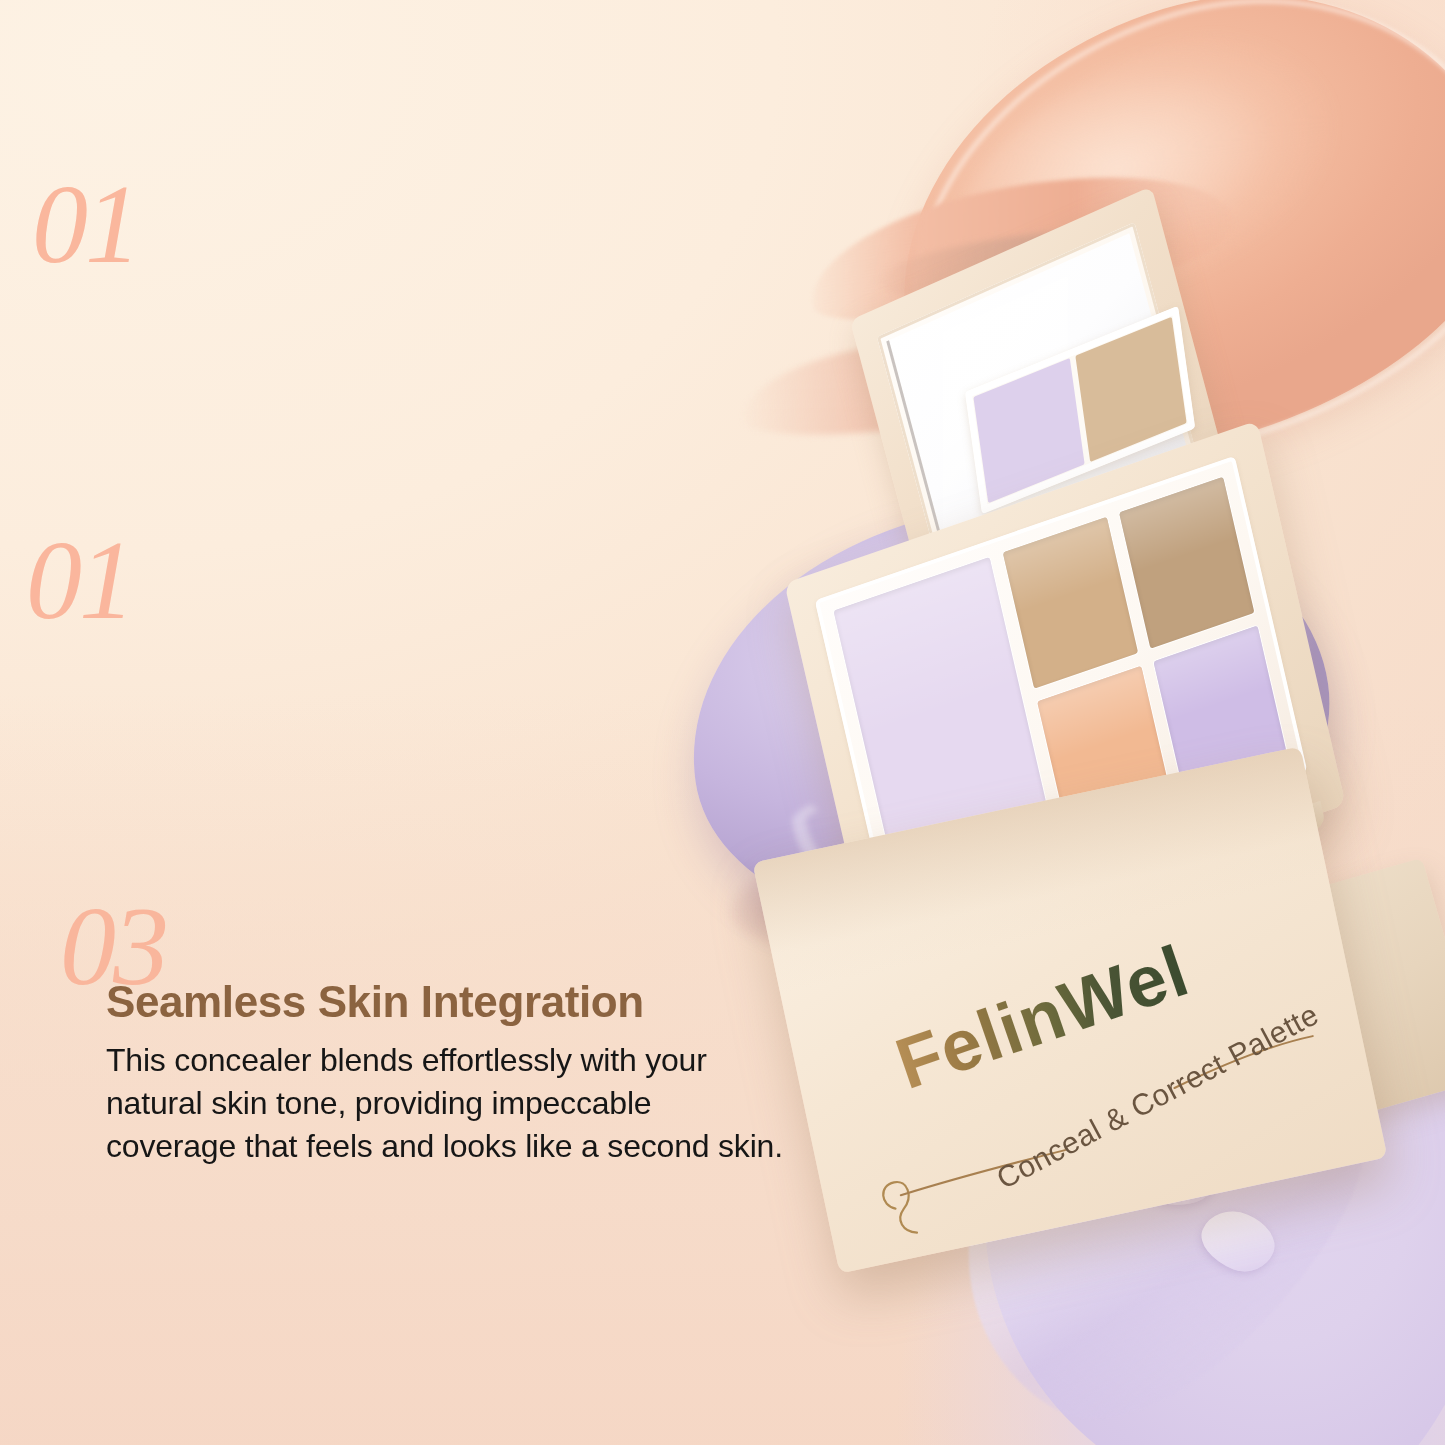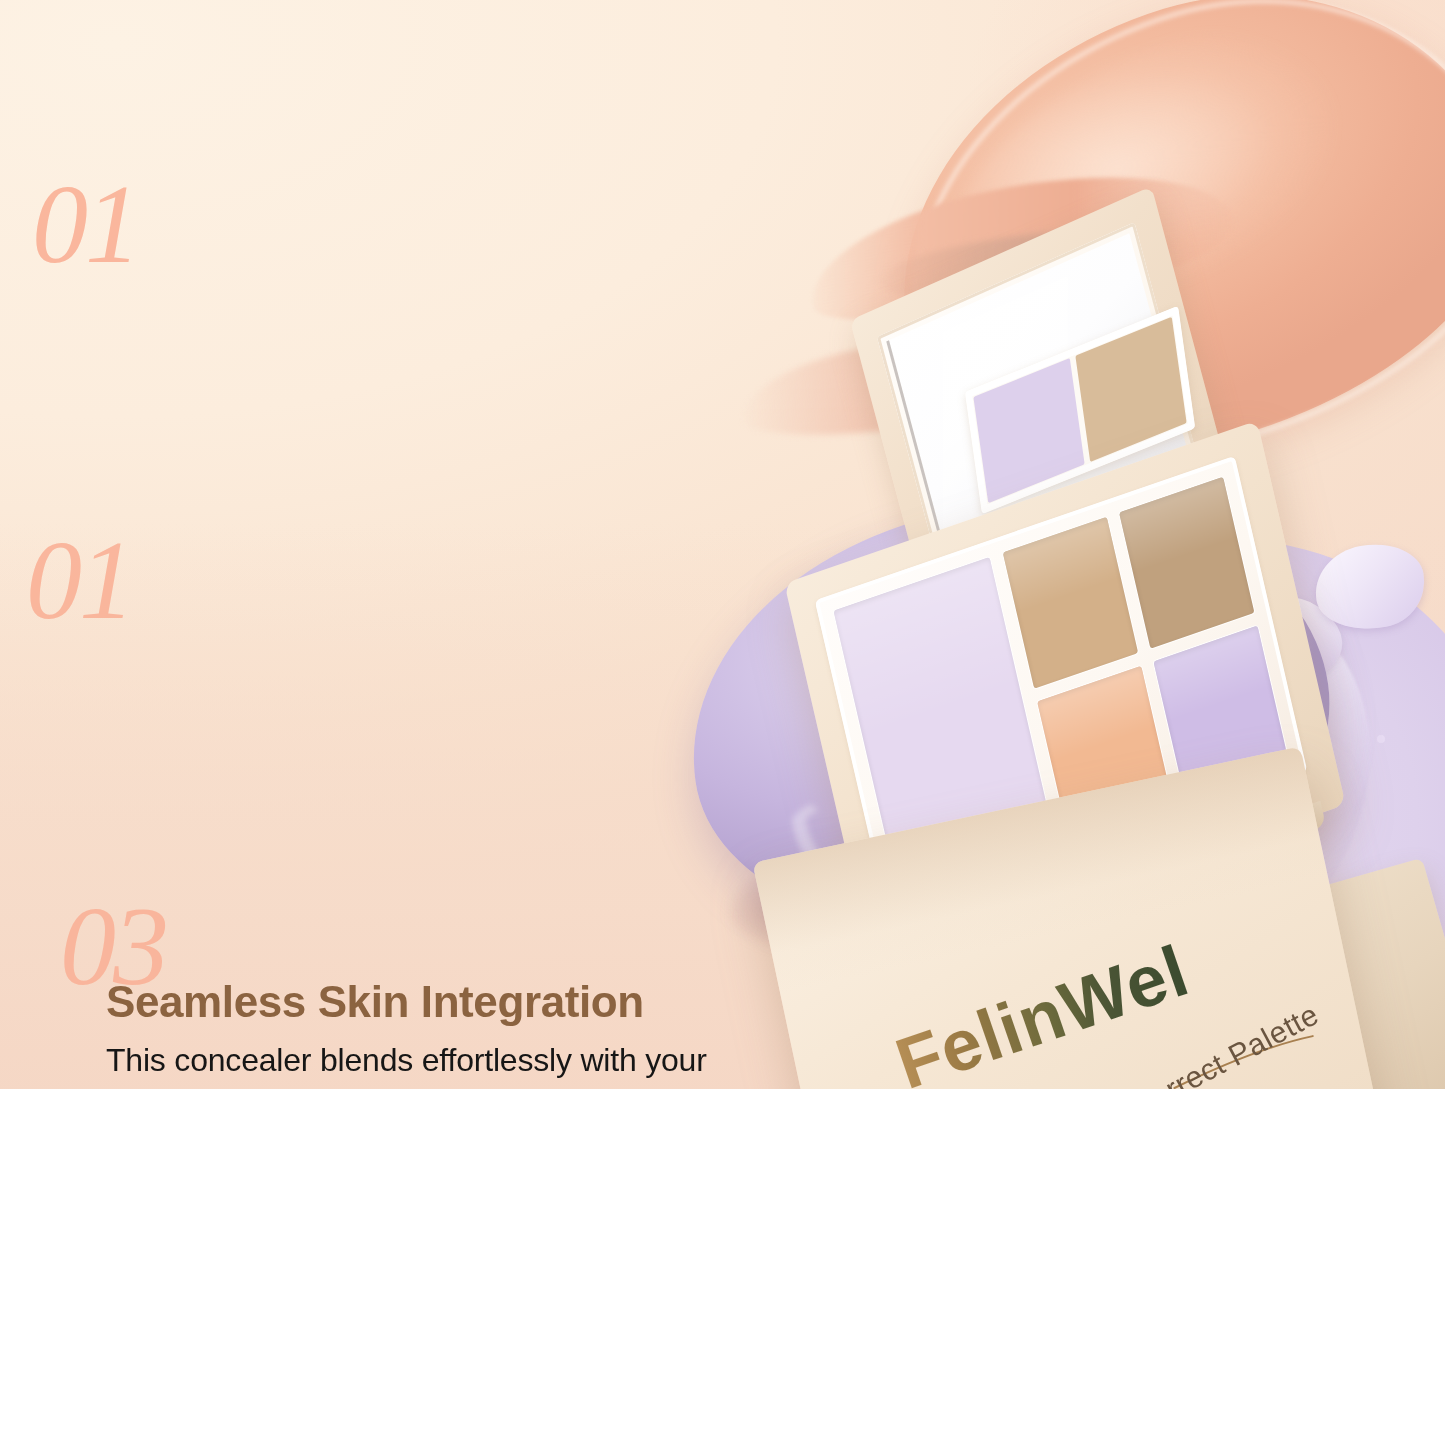--- a/index.html
+++ b/index.html
@@ -3,21 +3,21 @@
 <meta charset="utf-8">
 <style>
   html, body {
     margin: 0;
     padding: 0;
     background: #fff;
   }
   #stage {
     position: relative;
     width: 1445px;
-    height: 1089px;
+    height: 1445px;
     overflow: hidden;
     font-family: "Liberation Sans", sans-serif;
     background: #fdf0e1;
   }
 
   
   .bg-base {
     position: absolute;
     inset: 0;
     background:

